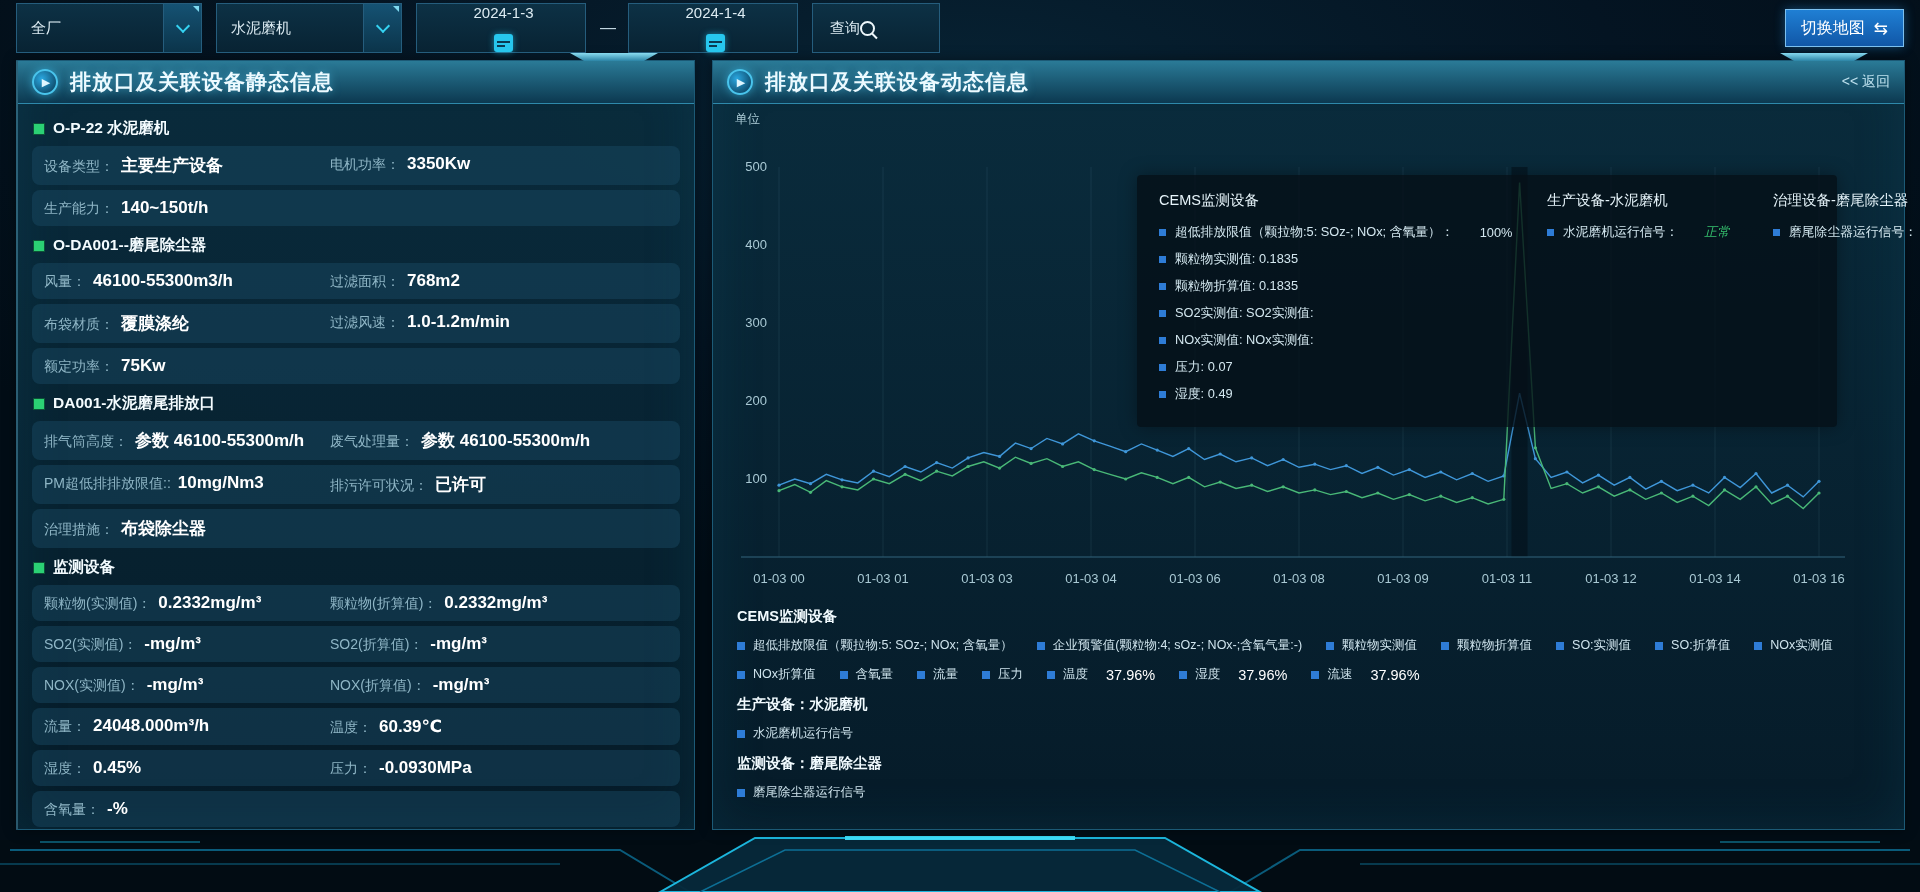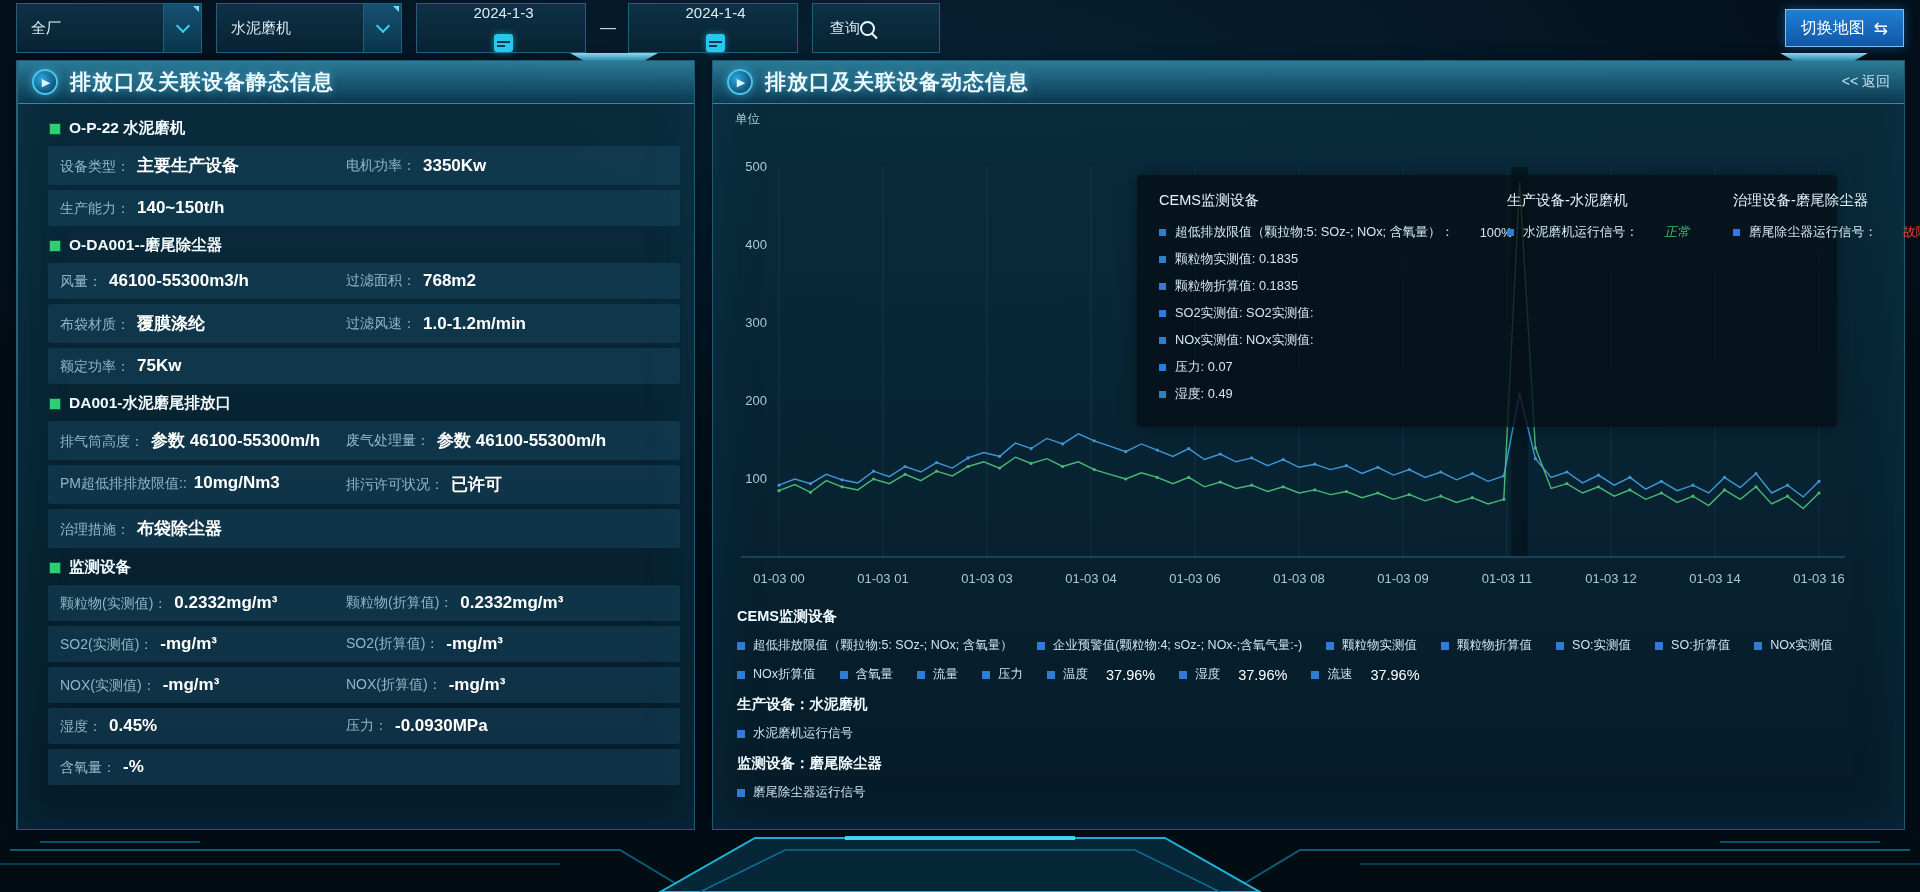--- a/index.html
+++ b/index.html
@@ -47,39 +47,39 @@
   .panel-header{height:42px;display:flex;align-items:center;gap:12px;padding:0 14px;
     background:linear-gradient(180deg,rgba(47,133,163,.88),rgba(12,58,82,.92));
     border-bottom:1px solid #2e89ab;position:relative;}
   .panel-title{font-size:21px;font-weight:bold;color:#ecfaff;letter-spacing:1px;text-shadow:0 0 9px rgba(90,205,245,.55);}
   .play-icon{width:26px;height:26px;border-radius:50%;flex:none;
     background:radial-gradient(circle at 35% 35%,#2aa7e0,#07344e);
     border:2px solid #49c4ec;display:flex;align-items:center;justify-content:center;
     color:#dff6ff;font-size:11px;padding-left:2px;box-sizing:border-box;box-shadow:0 0 8px rgba(60,190,235,.6);}
   .back-link{margin-left:auto;color:#bfe2ef;font-size:14px;cursor:pointer;}
   
-  .static-body{position:absolute;top:42px;bottom:0;left:0;right:0;padding:6px 14px 14px;overflow:hidden;margin-left:16px;}
+  .static-body{position:absolute;top:42px;bottom:0;left:0;right:0;padding:6px 14px 14px;overflow:hidden;}
   .sec-header{display:flex;align-items:center;gap:9px;margin:9px 2px 7px;}
   .sq-bullet{width:10px;height:10px;background:#2bd074;box-shadow:0 0 0 1px rgba(14,88,56,.9);flex:none;}
   .sec-title{font-weight:bold;font-size:15.5px;color:#f4fcff;}
-  .data-row{display:flex;background:rgba(27,76,101,.45);padding:8px 12px;margin-bottom:5px;border-radius:2px;}
+  .data-row{display:flex;background:rgba(27,76,101,.45);padding:8px 12px;margin-bottom:5px;border-radius:8px;}
   .cell{display:flex;gap:7px;align-items:baseline;font-size:14px;min-width:0;}
   .cell.c0{flex:0 0 286px;}
-  .cell.c1{flex:1;align-items:center;}
+  .cell.c1{flex:1;}
   .lbl{color:#8fb6c6;white-space:nowrap;}
   .val{color:#fff;font-weight:bold;font-size:17px;white-space:nowrap;}
   
   .chart-wrap{position:absolute;top:44px;left:20px;right:20px;height:492px;}
   .unit-label{position:absolute;top:6px;left:2px;color:#a9c9d4;font-size:12.5px;}
   #chart-svg{position:absolute;top:22px;left:0;}
   .chart-tooltip{position:absolute;left:424px;top:114px;width:700px;height:252px;box-sizing:border-box;
     background:rgba(5,15,23,.8);border-radius:4px;display:flex;padding:16px 22px;gap:30px;
     box-shadow:0 0 18px rgba(0,0,0,.35);z-index:4;}
   .tt-col:nth-child(1){width:318px;flex:none;}
-  .tt-col:nth-child(2){width:196px;flex:none;}
+  .tt-col:nth-child(2){width:196px;flex:none;margin-left:40px;}
   .tt-title{font-size:14.5px;color:#e6f4fa;margin-bottom:14px;}
   .tt-item{display:flex;align-items:center;margin-bottom:10px;font-size:12.8px;color:#d3e7ef;white-space:nowrap;}
   .tt-bullet{width:7px;height:7px;background:#2e7cd6;margin-right:9px;flex:none;}
   .tt-val{margin-left:26px;}
   .legend{position:absolute;top:538px;left:24px;right:24px;}
   .lg-title{font-weight:bold;font-size:14.5px;color:#f2fbff;margin:8px 0 11px;}
   .lg-row{display:flex;gap:24px;margin-bottom:12px;align-items:center;}
   .lg-item{display:inline-flex;align-items:center;gap:8px;font-size:12.5px;color:#cfe4ed;cursor:pointer;white-space:nowrap;}
   .lg-bullet{width:8px;height:8px;background:#2e7cd6;flex:none;}
   .lg-val{color:#fff;font-size:14.5px;margin-left:10px;}
@@ -233,20 +233,30 @@
         </div>
       </div>
       <div class="data-row">
         <div class="cell c0">
           <span class="lbl">NOX(实测值)：</span>
           <span class="val">-mg/m³</span>
         </div>
         <div class="cell c1">
           <span class="lbl">NOX(折算值)：</span>
           <span class="val">-mg/m³</span>
+        </div>
+      </div>
+      <div class="data-row">
+        <div class="cell c0">
+          <span class="lbl">流量：</span>
+          <span class="val">24048.000m³/h</span>
+        </div>
+        <div class="cell c1">
+          <span class="lbl">温度：</span>
+          <span class="val">60.39℃</span>
         </div>
       </div>
       <div class="data-row">
         <div class="cell c0">
           <span class="lbl">湿度：</span>
           <span class="val">0.45%</span>
         </div>
         <div class="cell c1">
           <span class="lbl">压力：</span>
           <span class="val">-0.0930MPa</span>

